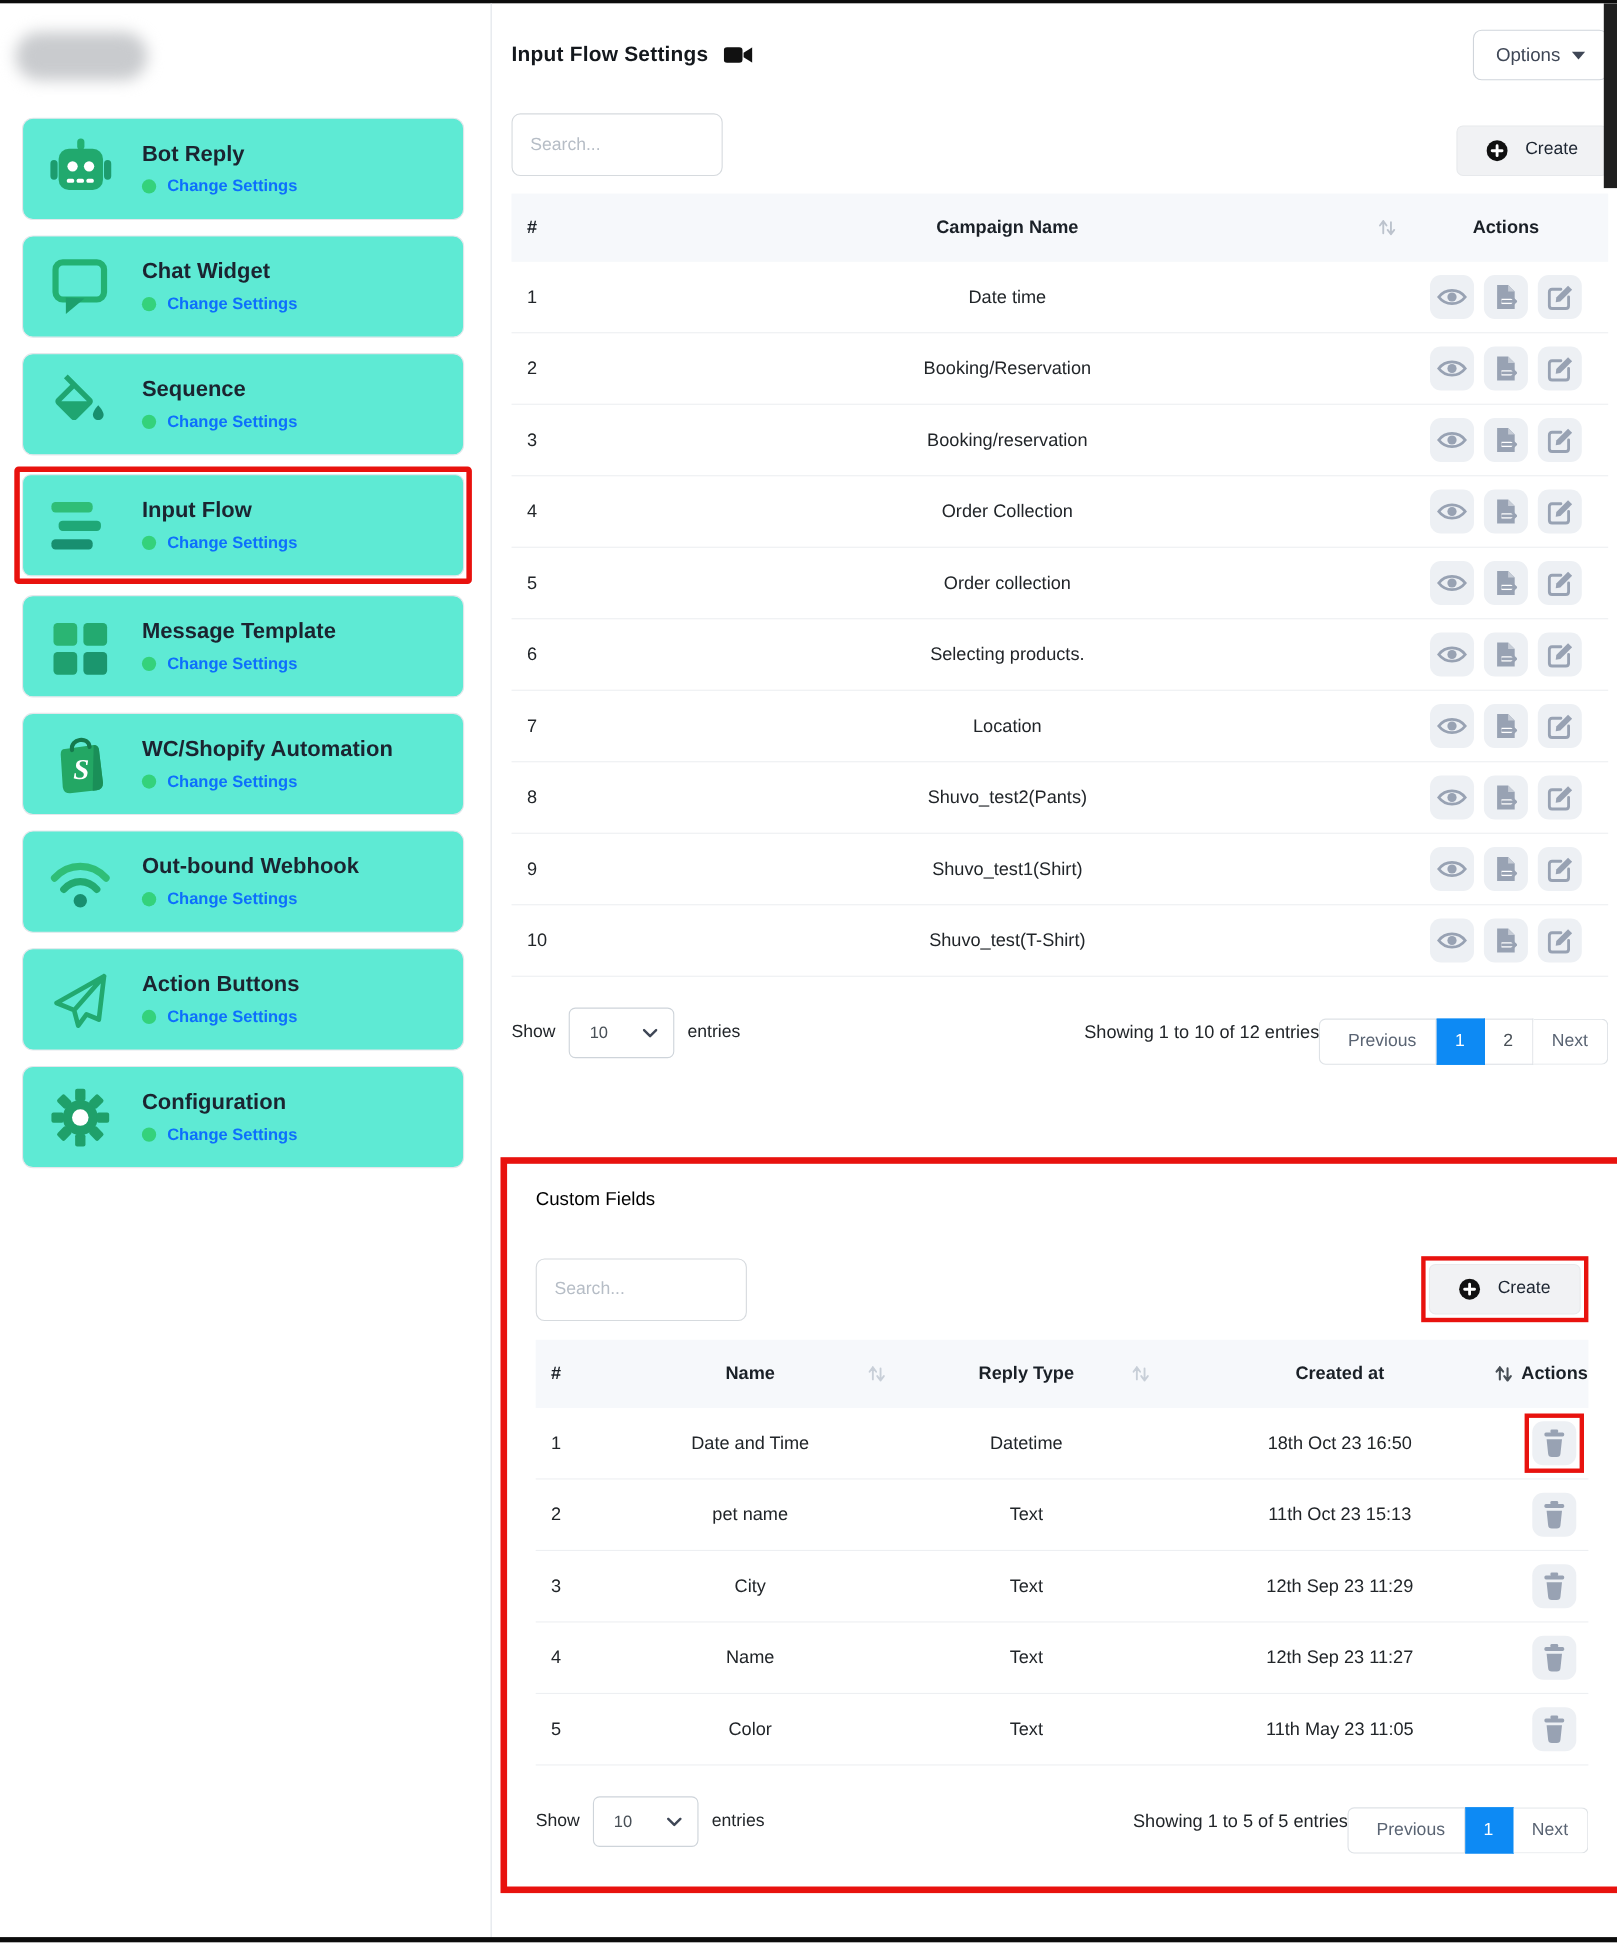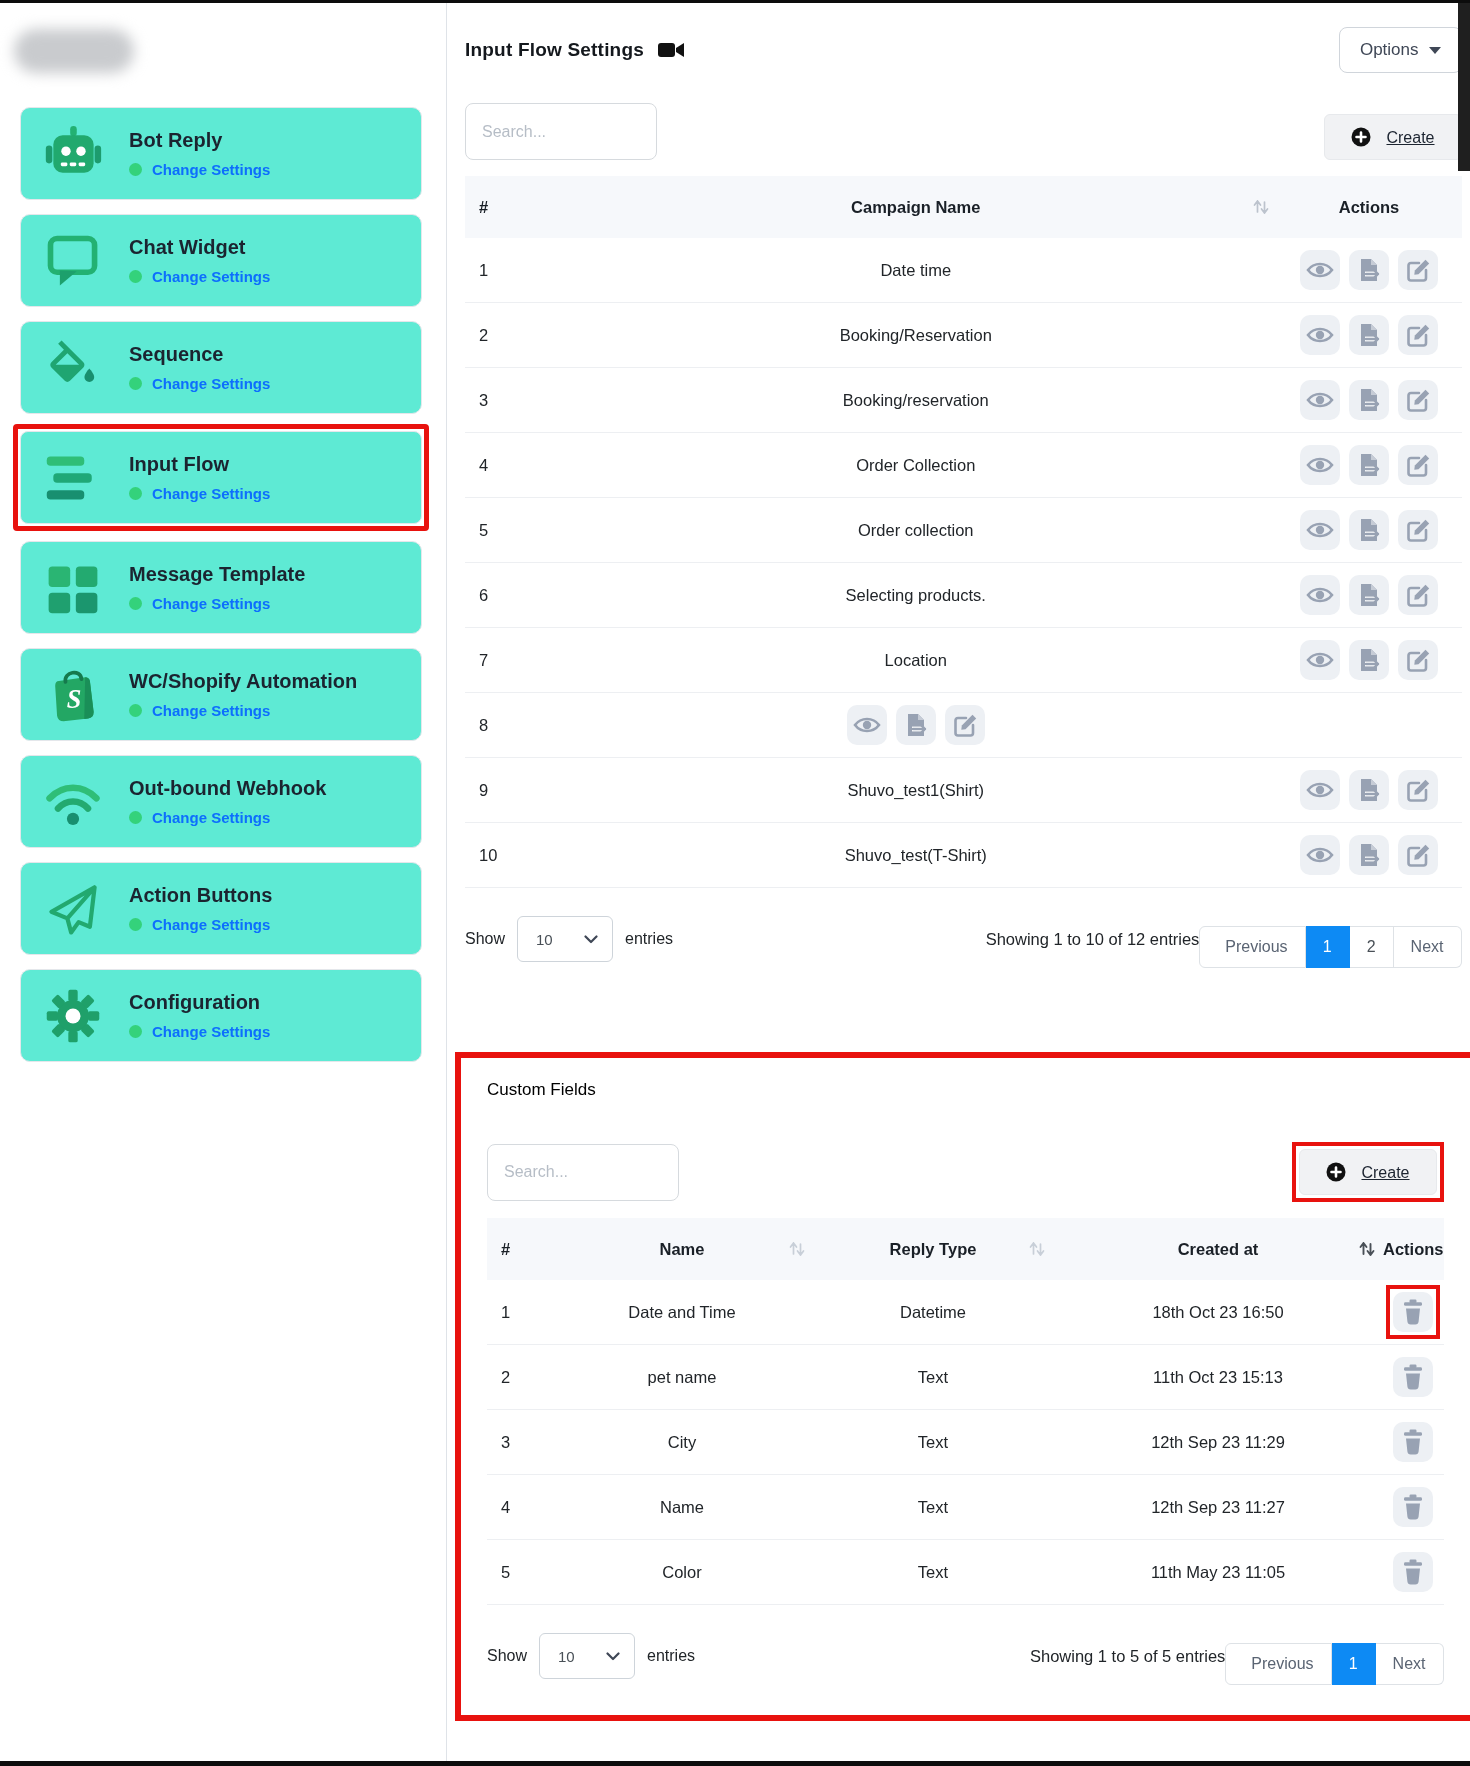--- a/index.html
+++ b/index.html
@@ -31,23 +31,23 @@
   .options-btn { margin-left:auto; display:inline-flex; align-items:center; gap:10px;
                  border:1px solid #d0d5db; border-radius:8px; background:#fff;
                  padding:12px 20px; font-size:17px; color:#3f4756; cursor:pointer; }
   .caret-down { width:0; height:0; border-left:6px solid transparent; border-right:6px solid transparent;
                 border-top:7px solid #3f4756; }
 
   .toolbar { display:flex; align-items:flex-end; margin-top:30px; }
   .search-input { width:192px; height:57px; border:1px solid #d6dade; border-radius:8px;
                   padding:0 16px; font-size:16px; color:#212529; font-family:inherit; }
   .search-input::placeholder { color:#b6bdc6; }
-  .create-btn { margin-left:auto; display:inline-flex; align-items:flex-end; gap:15px;
+  .create-btn { margin-left:auto; display:inline-flex; align-items:flex-start; gap:15px;
                 background:#f1f2f4; border:1px solid #e7e9ec; border-radius:6px;
-                padding:12px 26px; font-size:16px; color:#1c2430; cursor:pointer;text-decoration:underline; }
+                padding:12px 26px; font-size:16px; color:#1c2430; cursor:pointer; }
   .thead { background:#f6f8fb; }
   .trowA { display:grid; grid-template-columns:90px 1fr 185px; align-items:center;
            height:65px; border-bottom:1px solid #edeff2; }
   .thead.trowA { height:62px; border-bottom:none; font-weight:700; }
   .tableA { margin-top:16px; }
   .cell-num { padding-left:14px; font-size:16.5px; }
   .cell-center { text-align:center; font-size:16.5px; position:relative; }
   .hdr-txt { font-size:16.5px; font-weight:700; color:#1a2027; }
   .sort-ic { position:absolute; right:6px; top:50%; transform:translateY(-50%); }
   .actions-cell { display:flex; justify-content:center; align-items:center; gap:9px; }
@@ -491,20 +491,21 @@
               </button>
           <button class="icon-btn">
                 <svg width="26" height="25" viewBox="0 0 26 25">
                   <use href="#ic-edit"></use>
                 </svg>
               </button>
         </div>
       </div>
       <div class="trowA">
         <div class="cell-num">8</div>
+        <div class="cell-center">Shuvo_test2(Pants)</div>
         <div class="actions-cell">
           <button class="icon-btn">
                 <svg width="28" height="22" viewBox="0 0 28 22">
                   <use href="#ic-eye"></use>
                 </svg>
               </button>
           <button class="icon-btn">
                 <svg width="26" height="26" viewBox="0 0 26 26">
                   <use href="#ic-export"></use>
                 </svg>

